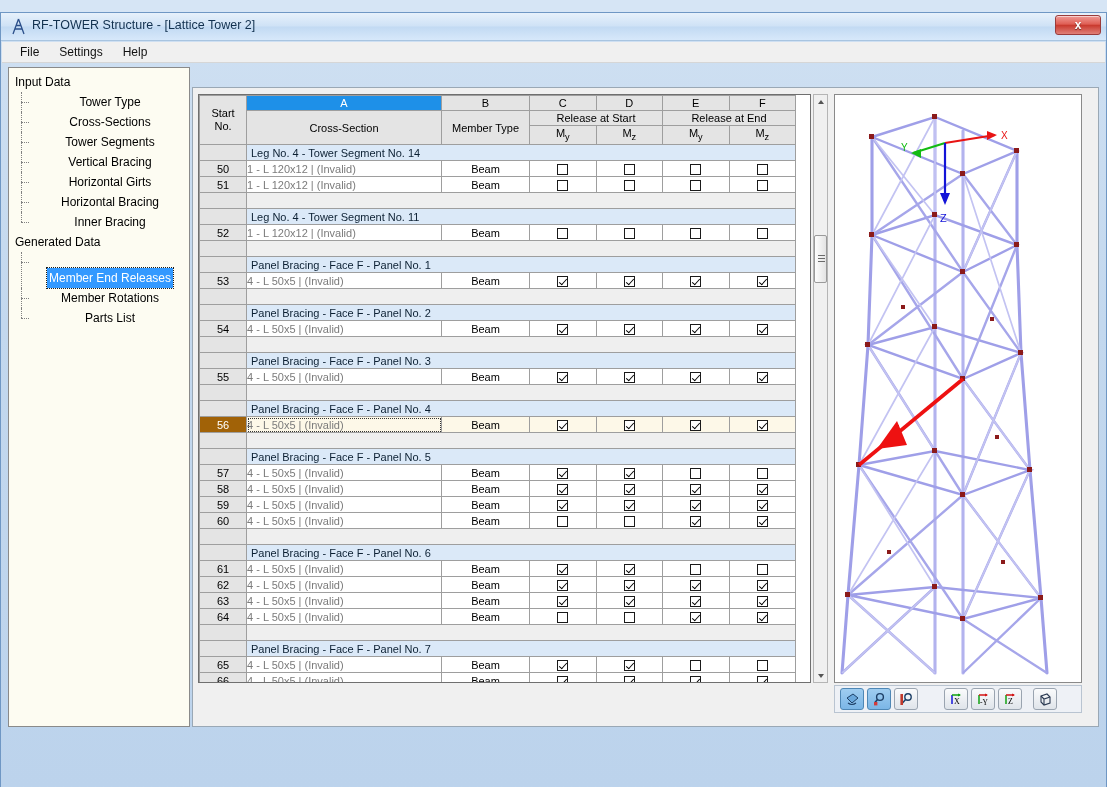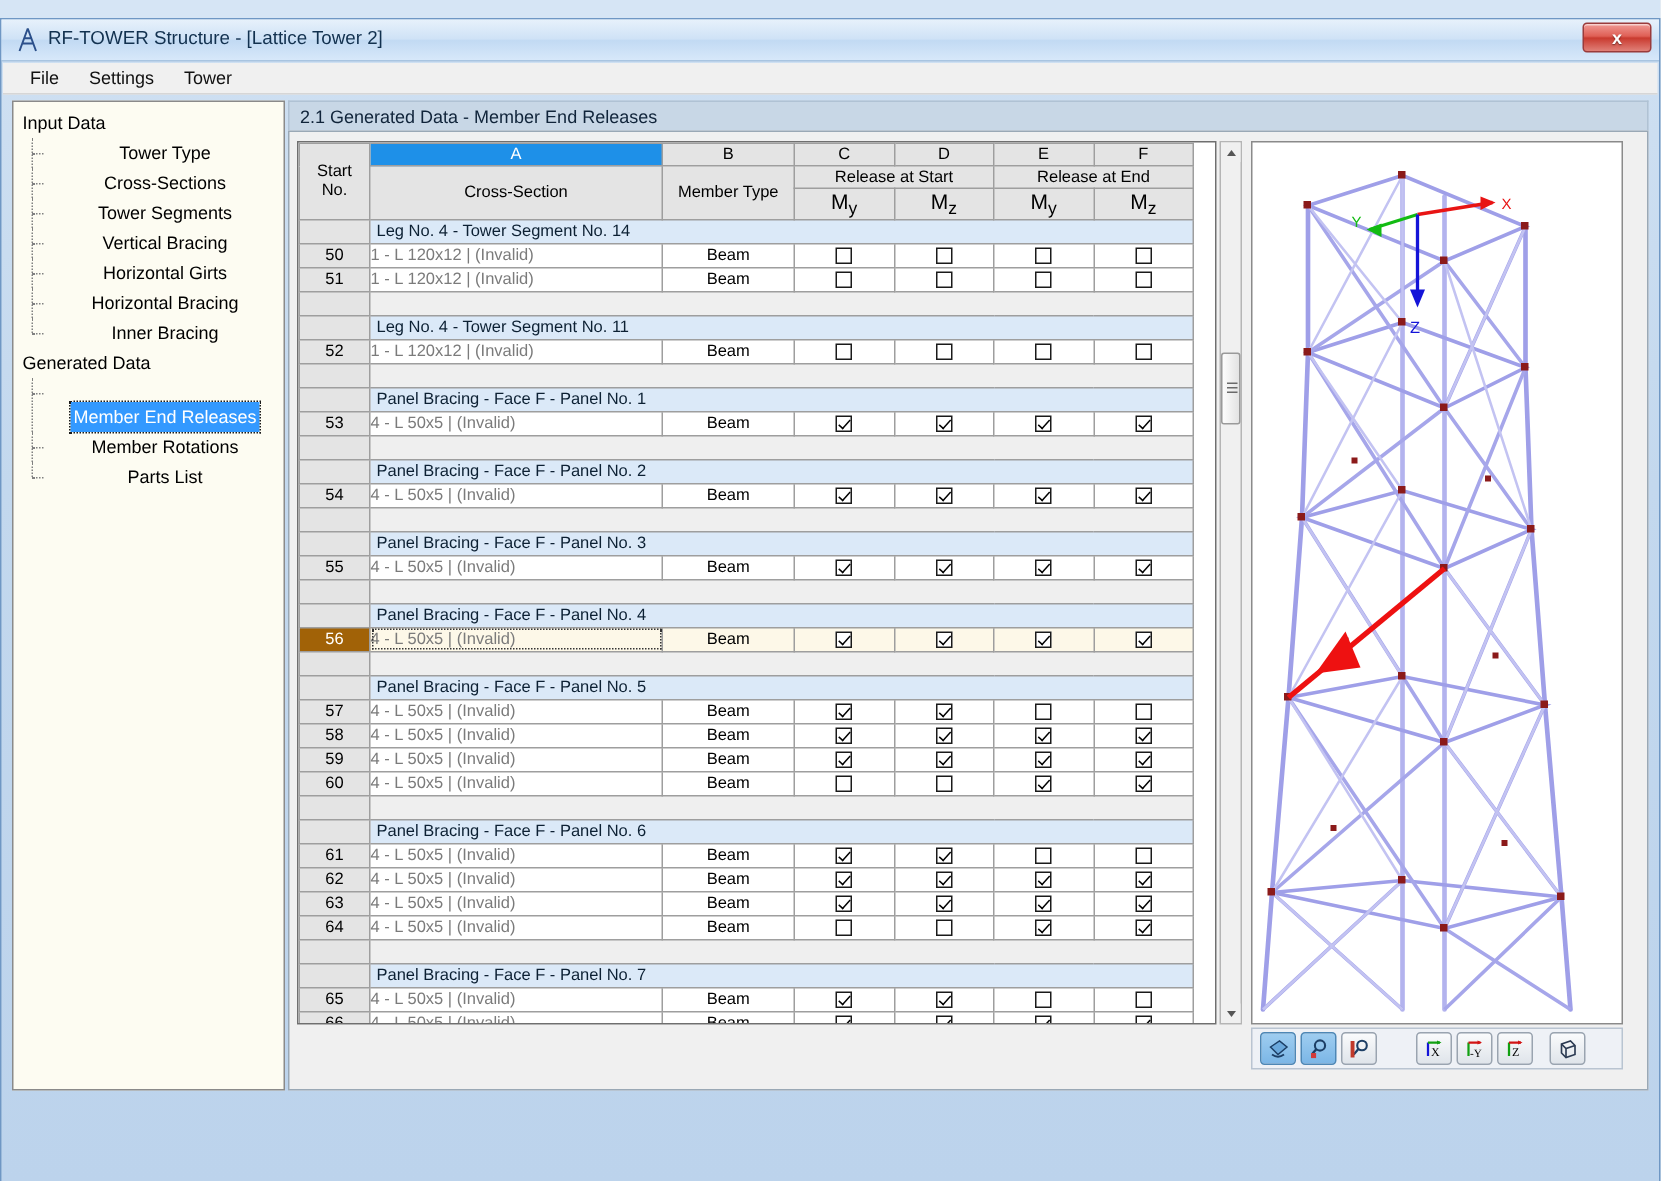--- a/index.html
+++ b/index.html
@@ -93,21 +93,21 @@
   .col-cb   { width:66.5px; }
   thead .letter {
     height:15px; text-align:center; background:#e4e4e4; font-size:11px;
     color:#000;
   }
   thead .letter.active { background:#1e90e8; color:#fff; }
   thead .grp {
     height:15px; text-align:center; background:#e4e4e4; font-size:11px;
   }
   thead .sub {
-    height:19px; text-align:center; background:#e4e4e4; font-size:14px;
+    height:19px; text-align:center; background:#e4e4e4; font-size:11px;
   }
   thead .memno {
     background:#e4e4e4; text-align:center; font-size:11px; line-height:13px;
     vertical-align:middle;
   }
   tbody tr { height:16px; }
   td.num {
     text-align:center; background:#e4e4e4; font-size:11px; height:16px;
   }
   td.cs {
@@ -197,41 +197,40 @@
     <svg class="title-icon" viewBox="0 0 17 17">
       <path d="M8.5 1 L3 16 M8.5 1 L14 16 M5 11 H12 M6 7.5 H11" stroke="#2b4f8a" stroke-width="1.3" fill="none"></path>
     </svg>
     <div class="title-text">RF-TOWER Structure - [Lattice Tower 2]</div>
     <div class="btn-close">x</div>
   </div>
 
   <div class="menubar">
     <div class="menu-item">File</div>
     <div class="menu-item">Settings</div>
-    <div class="menu-item">Tower</div>
+    <div class="menu-item">Help</div>
   </div>
 
   <div class="body-area">
 
     <div class="sidebar">
       <div class="tree-root">Input Data</div>
       <div class="tree-child"><span class="lbl">Tower Type</span></div>
       <div class="tree-child"><span class="lbl">Cross-Sections</span></div>
       <div class="tree-child"><span class="lbl">Tower Segments</span></div>
       <div class="tree-child"><span class="lbl">Vertical Bracing</span></div>
       <div class="tree-child"><span class="lbl">Horizontal Girts</span></div>
       <div class="tree-child"><span class="lbl">Horizontal Bracing</span></div>
       <div class="tree-child last"><span class="lbl">Inner Bracing</span></div>
       <div class="tree-root">Generated Data</div>
       <div class="tree-child selected"><span class="lbl">Member End Releases</span></div>
       <div class="tree-child"><span class="lbl">Member Rotations</span></div>
       <div class="tree-child last"><span class="lbl">Parts List</span></div>
     </div>
 
-    <div class="section-head">2.1 Generated Data - Member End Releases</div>
 
     <div class="content">
 
       <div class="tablewrap">
         <table class="grid">
           <colgroup>
             <col class="col-no">
               <col class="col-cs">
               <col class="col-mt">
             <col class="col-cb">

